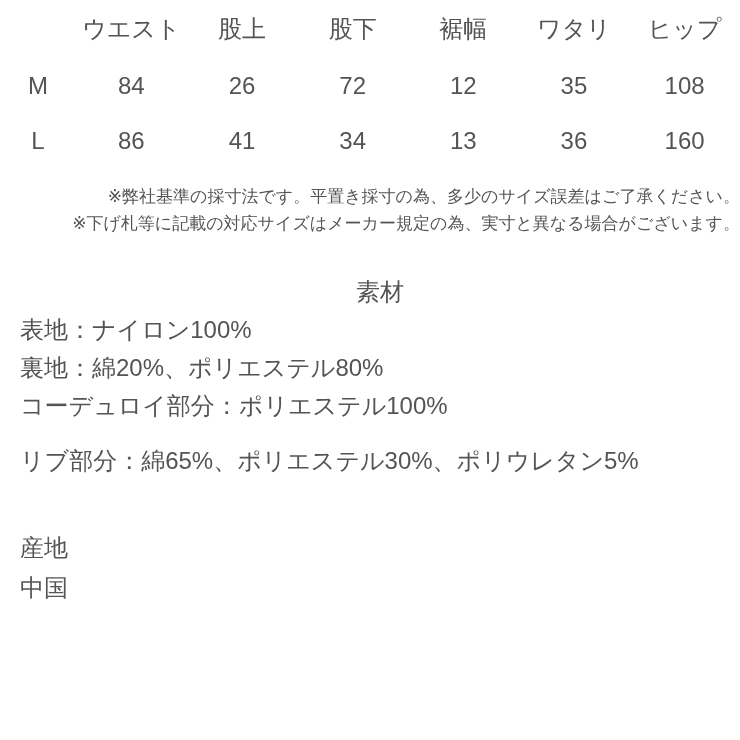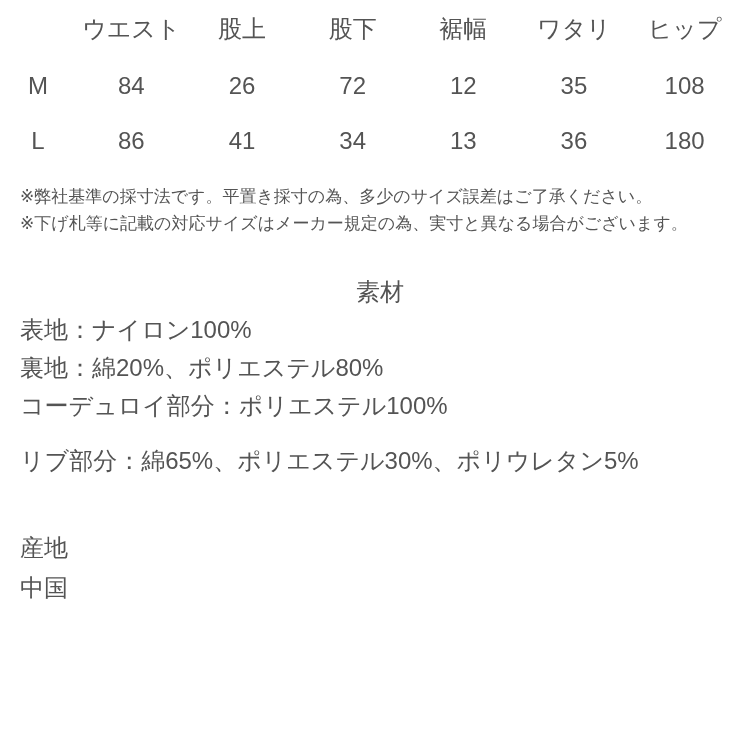--- a/index.html
+++ b/index.html
@@ -31,20 +31,21 @@
   }
   .size-table thead tr { height: 58px; }
   .size-table tbody tr { height: 55px; }
   .col-size { width: 76px; }
 
   .notes {
     margin: 15px 0 0 20px;
     font-size: 17px;
     line-height: 27px;
     white-space: nowrap;
+    text-align: right;
   }
 
   .body-line {
     margin-left: 20px;
     font-size: 24px;
     line-height: 24px;
     white-space: nowrap;
   }
   .mt43 { margin-top: 43px; text-align: center; }
   .mt30 { margin-top: 14px; }
@@ -85,21 +86,21 @@
       <td>35</td>
       <td>108</td>
     </tr>
     <tr>
       <td>L</td>
       <td>86</td>
       <td>41</td>
       <td>34</td>
       <td>13</td>
       <td>36</td>
-      <td>180</td>
+      <td>160</td>
     </tr>
   </tbody>
 </table>
 
 <div class="notes">
   <div>※弊社基準の採寸法です。平置き採寸の為、多少のサイズ誤差はご了承ください。</div>
   <div>※下げ札等に記載の対応サイズはメーカー規定の為、実寸と異なる場合がございます。</div>
 </div>
 
 <div class="body-line mt43">素材</div>

